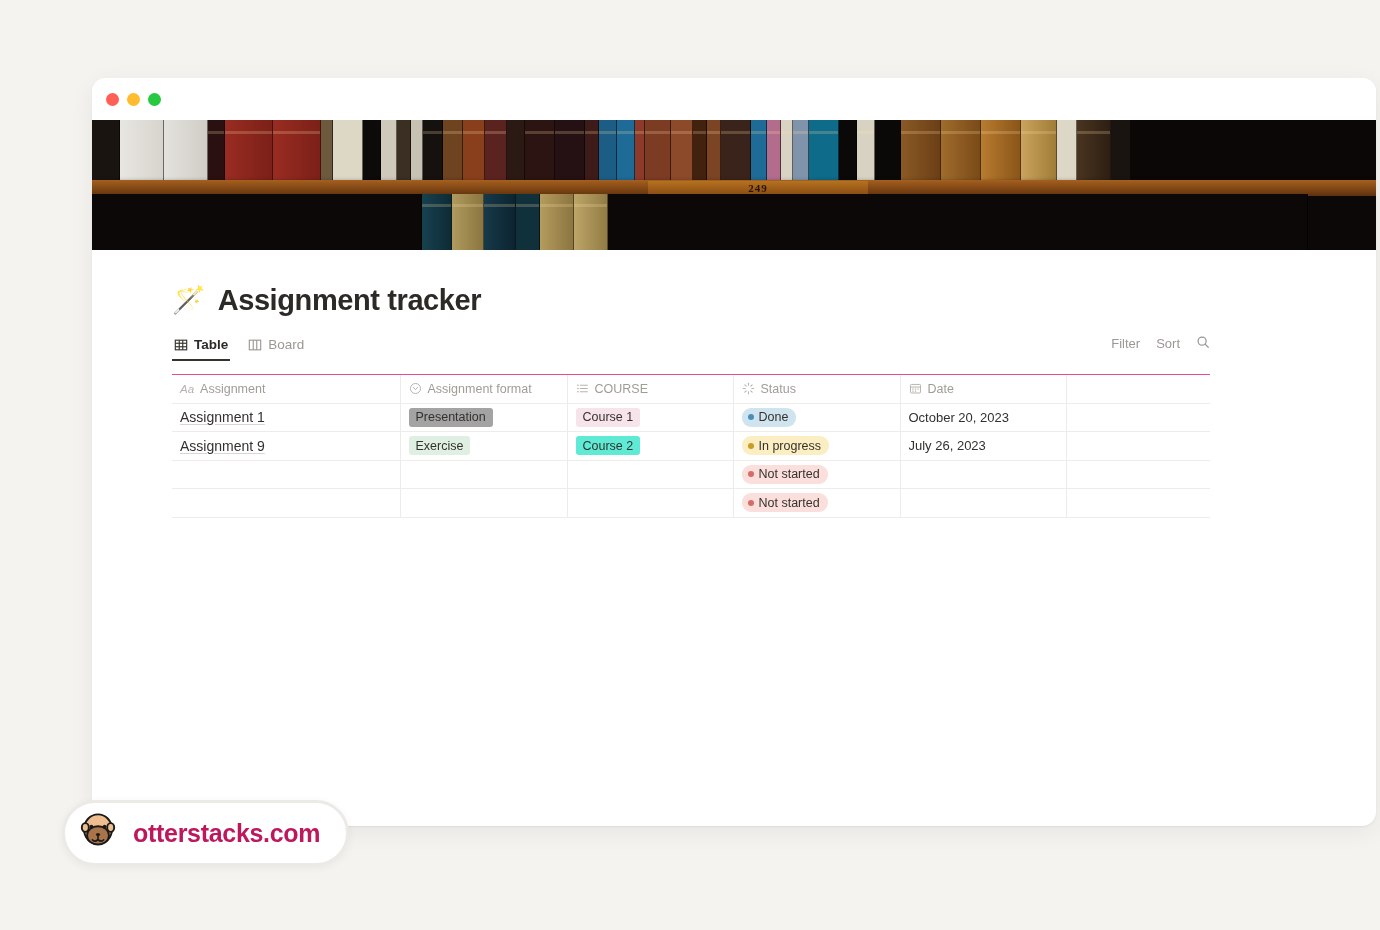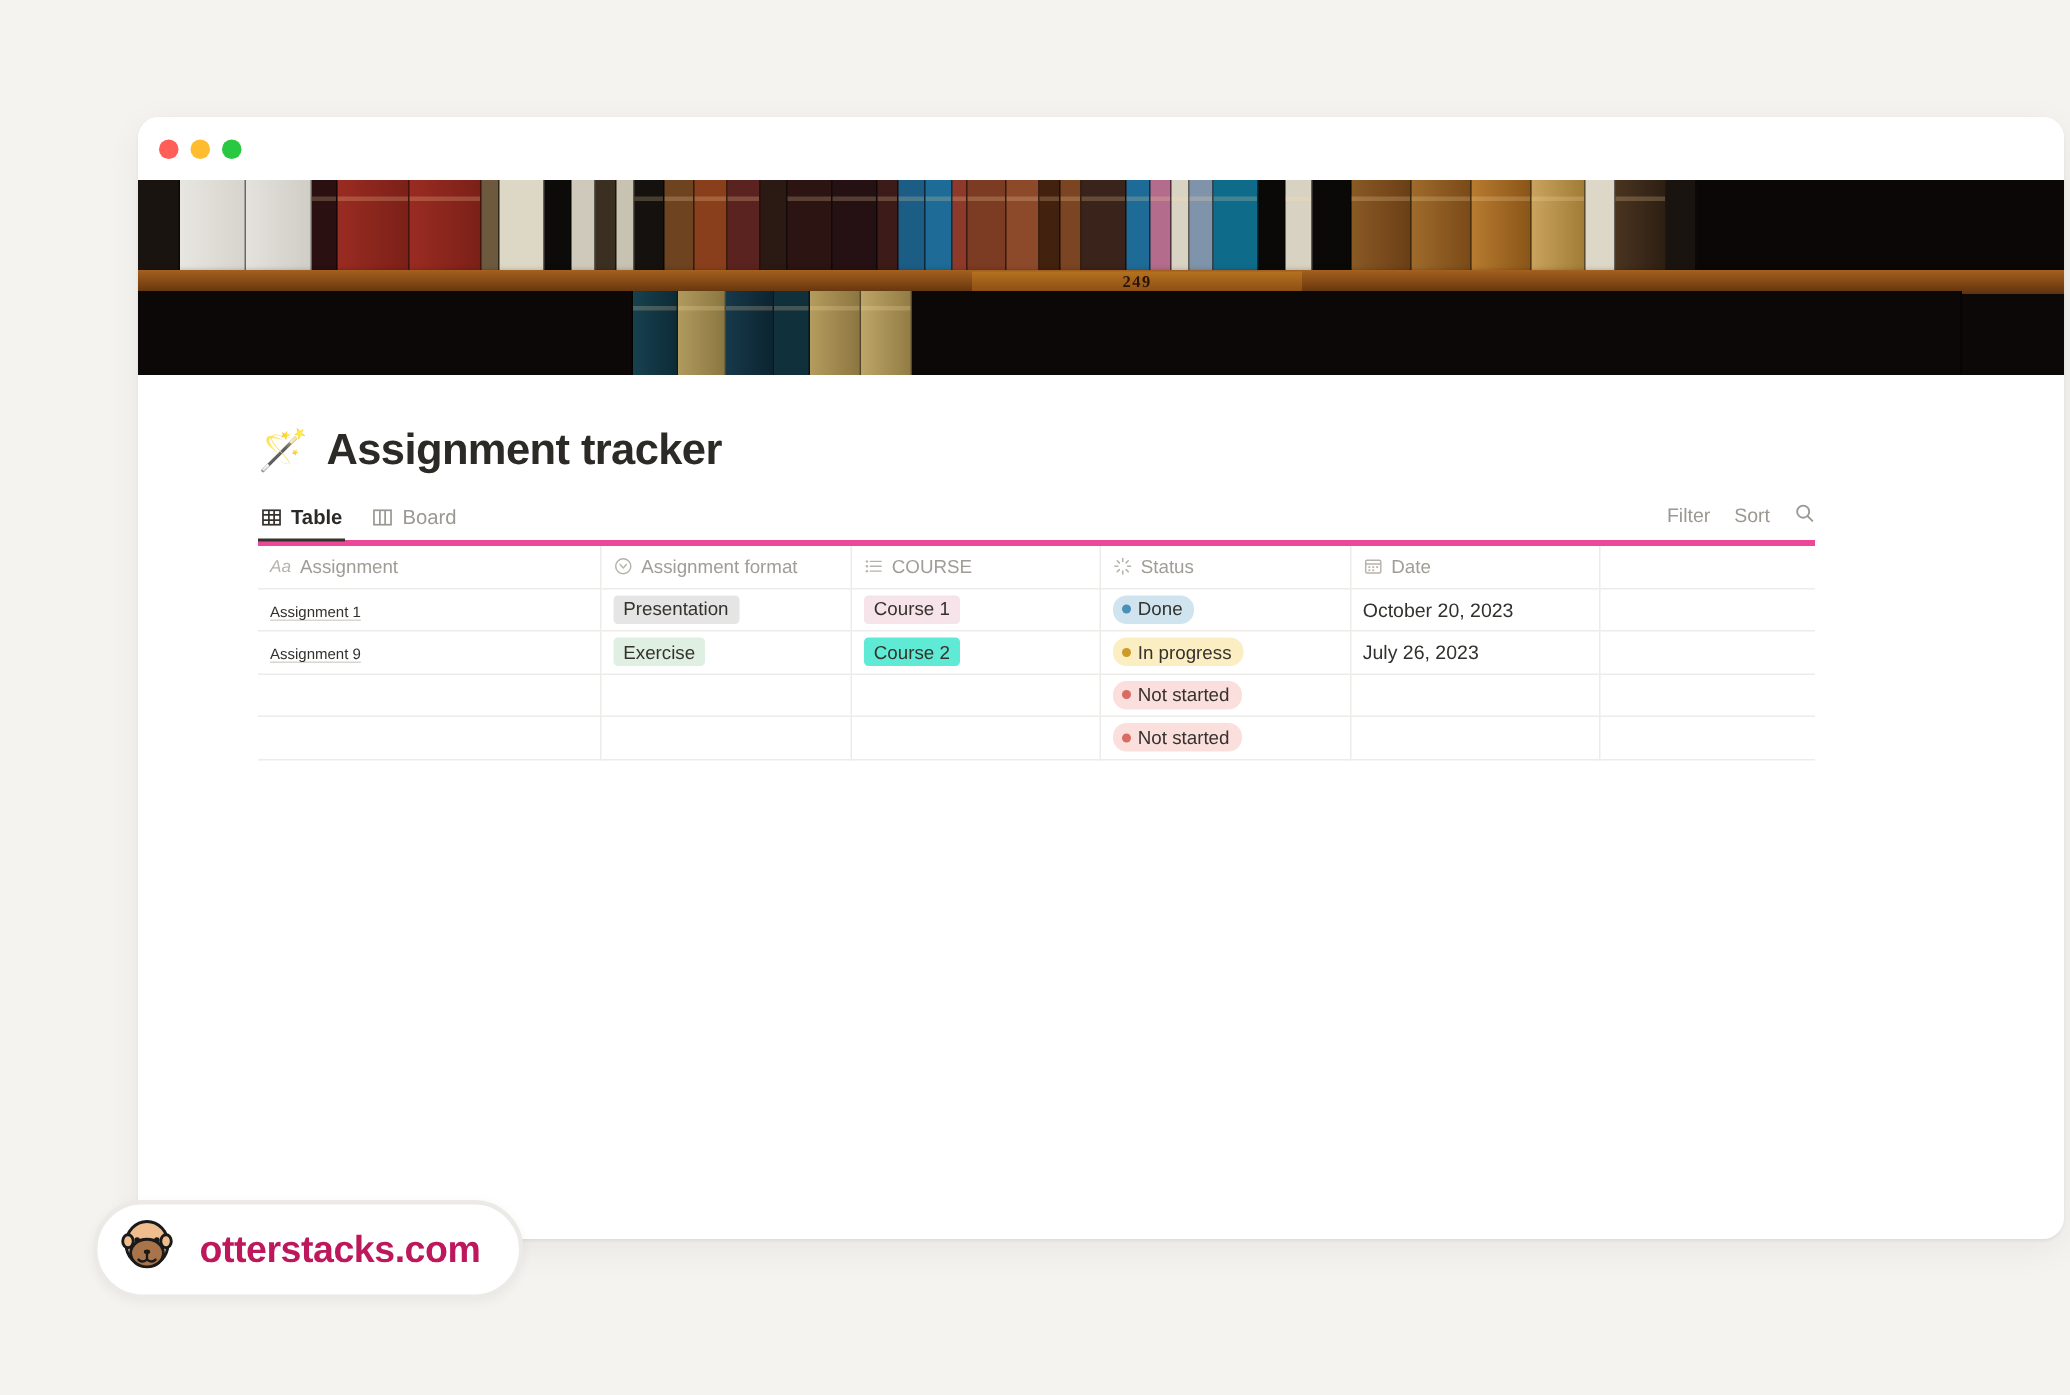--- a/index.html
+++ b/index.html
@@ -115,22 +115,22 @@
     color: #2c2a27;
     letter-spacing: -0.4px;
   }
 
   
   .tabs-bar {
     display: flex;
     align-items: flex-end;
     justify-content: space-between;
     width: 1038px;
-    border-bottom: 4px solid #ec4899;
-    padding-bottom: 0;
+    border-bottom: 1px solid #ec4899;
+    padding-bottom: 14px;
   }
   .tabs { display: flex; gap: 16px; }
   .tab {
     display: flex;
     align-items: center;
     gap: 6px;
     padding: 0 2px 8px 2px;
     font-size: 13.5px;
     color: #9b9892;
     cursor: pointer;
@@ -183,21 +183,21 @@
   .aa-icon { font-size: 11.5px; font-style: italic; color: #b6b2ac; }
 
   .col-a { width: 228px; }
   .col-b { width: 167px; }
   .col-c { width: 166px; }
   .col-d { width: 167px; }
   .col-e { width: 166px; }
   .col-f { width: 144px; }
 
   .cell-title {
-    font-size: 10px;
+    font-size: 14px;
     color: #33312d;
     text-decoration: underline;
     text-decoration-color: #d9d6d1;
     text-underline-offset: 2px;
   }
 
   .pill {
     display: inline-block;
     padding: 1.5px 7px;
     border-radius: 3px;
@@ -444,21 +444,21 @@
           <th></th>
         </tr>
       </thead>
       <tbody>
 
         <tr>
           <td>
             <span class="cell-title">Assignment 1</span>
           </td>
           <td>
-            <span class="pill" style="background:#e5e5e5;">Presentation</span>
+            <span class="pill" style="background:#a3a3a3;">Presentation</span>
           </td>
           <td>
             <span class="pill" style="background:#f7e3ea;">Course 1</span>
           </td>
           <td>
             <span class="pill-dot" style="background:#cfe4ef;">
               <i style="background:#4a8fb8;"></i>
               <span>Done</span>
             </span>
           </td>

